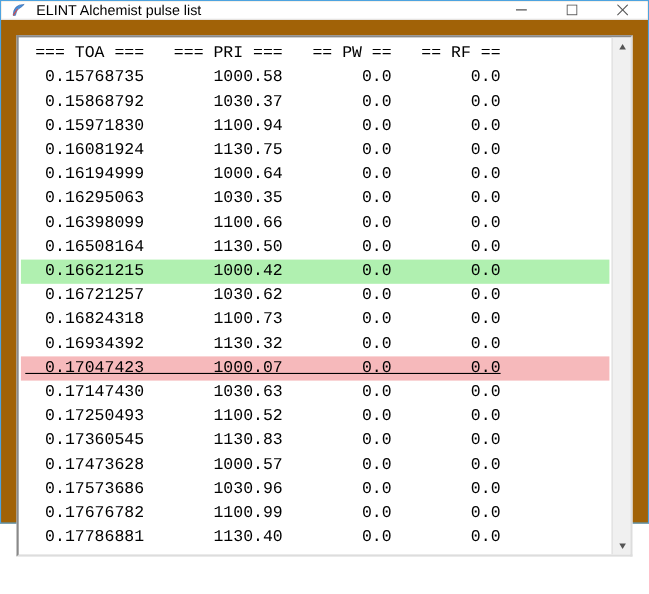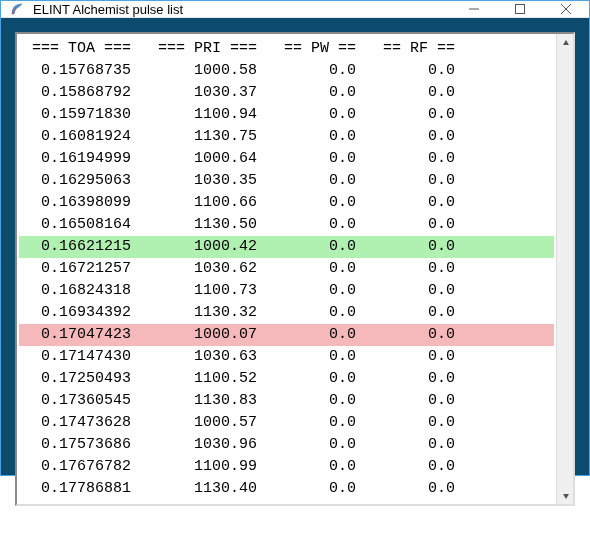--- a/index.html
+++ b/index.html
@@ -7,21 +7,21 @@
       font-family: "Segoe UI", Tahoma, sans-serif;
       background: #fff;
       width: 590px;
       height: 540px;
       overflow: hidden;
     }
     .window {
       width: 590px;
       height: 476px;
       border: 1px solid #4da3e0;
-      background: #0c4a6e;
+      background: #a16207;
       display: flex;
       flex-direction: column;
     }
     .titlebar {
       height: 32px;
       background: #fff;
       display: flex;
       align-items: center;
       padding-left: 8px;
       border-bottom: 1px solid #e5e5e5;
@@ -70,21 +70,21 @@
       font-family: "Courier New", monospace;
       font-size: 15px;
       line-height: 22px;
       padding: 4px 2px;
       white-space: pre;
       color: #000;
       overflow: hidden;
     }
     .row { padding: 0 4px; }
     .row.hl-green { background: #b0f0b0; font-family: Liberation Mono, monospace; }
-    .row.hl-red { background: #f6b9bb; }
+    .row.hl-red { background: #f6b9bb; text-decoration: underline; }
     .scrollbar {
       width: 17px;
       background: #f0f0f0;
       position: relative;
       border-left: 1px solid #ddd;
     }
     .scroll-arrow {
       width: 17px;
       height: 17px;
       display: flex;

